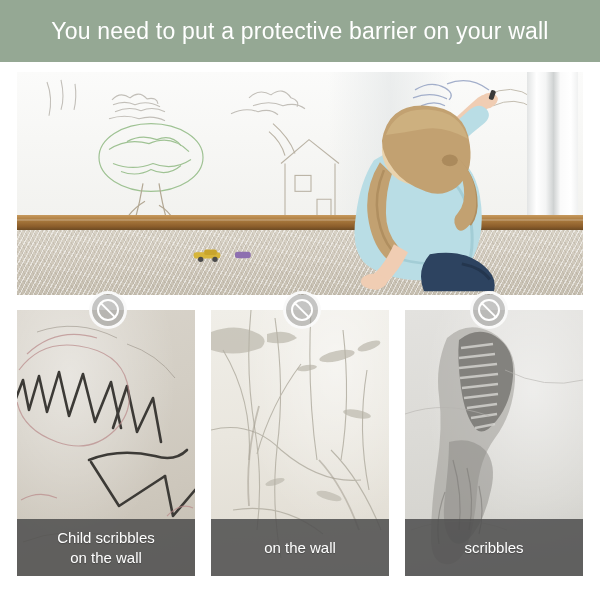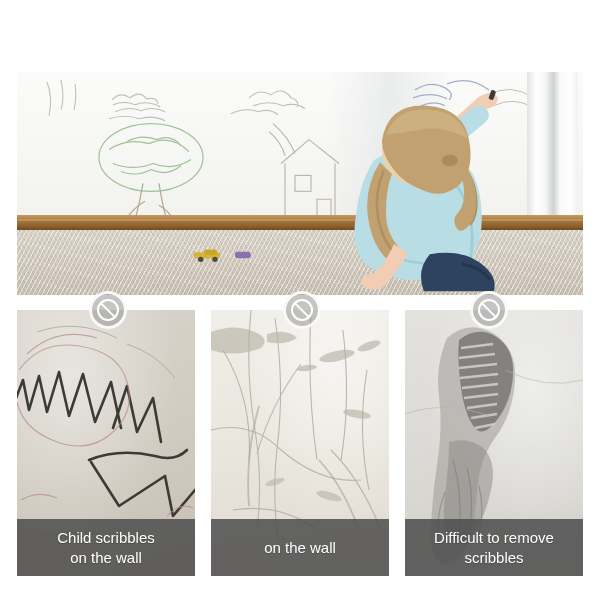--- a/index.html
+++ b/index.html
@@ -124,20 +124,23 @@
   }
   .b1{left:89px;top:291px;}
   .b2{left:283px;top:291px;}
   .b3{left:470px;top:291px;}
 </style>
 </head>
 <body>
 
 <div class="page">
 
+  <div class="header">
+    <div class="header-title">You need to put a protective barrier on your wall</div>
+  </div>
 
   <div class="hero">
     <div class="hero-wall"></div>
     <div class="hero-wall-shade"></div>
 
     <svg class="hero-art" viewBox="0 0 566 148" preserveAspectRatio="none">
 
       <g stroke="#b9b5ae" stroke-width="1.1" fill="none" opacity=".85">
         <path d="M95 28 q8 -9 18 -2 q9 -8 17 1 q10 -2 11 5"></path>
         <path d="M96 33 q12 -5 22 0 q12 -5 25 2"></path>
@@ -349,19 +352,18 @@
             <path d="M74 176 q6 26 0 48"></path>
           </g>
           <g stroke="#b6b4b0" stroke-width="1" fill="none" opacity=".6">
             <path d="M0 104 q40 -14 84 2"></path>
             <path d="M100 60 q40 20 78 10"></path>
             <path d="M6 220 q50 -18 96 0"></path>
           </g>
         </svg>
       </div>
       <div class="panel-caption">
-        <span>Difficult to remove</span>
         <span>scribbles</span>
       </div>
     </div>
 
   </div>
 </div>
 
 </body></html>

